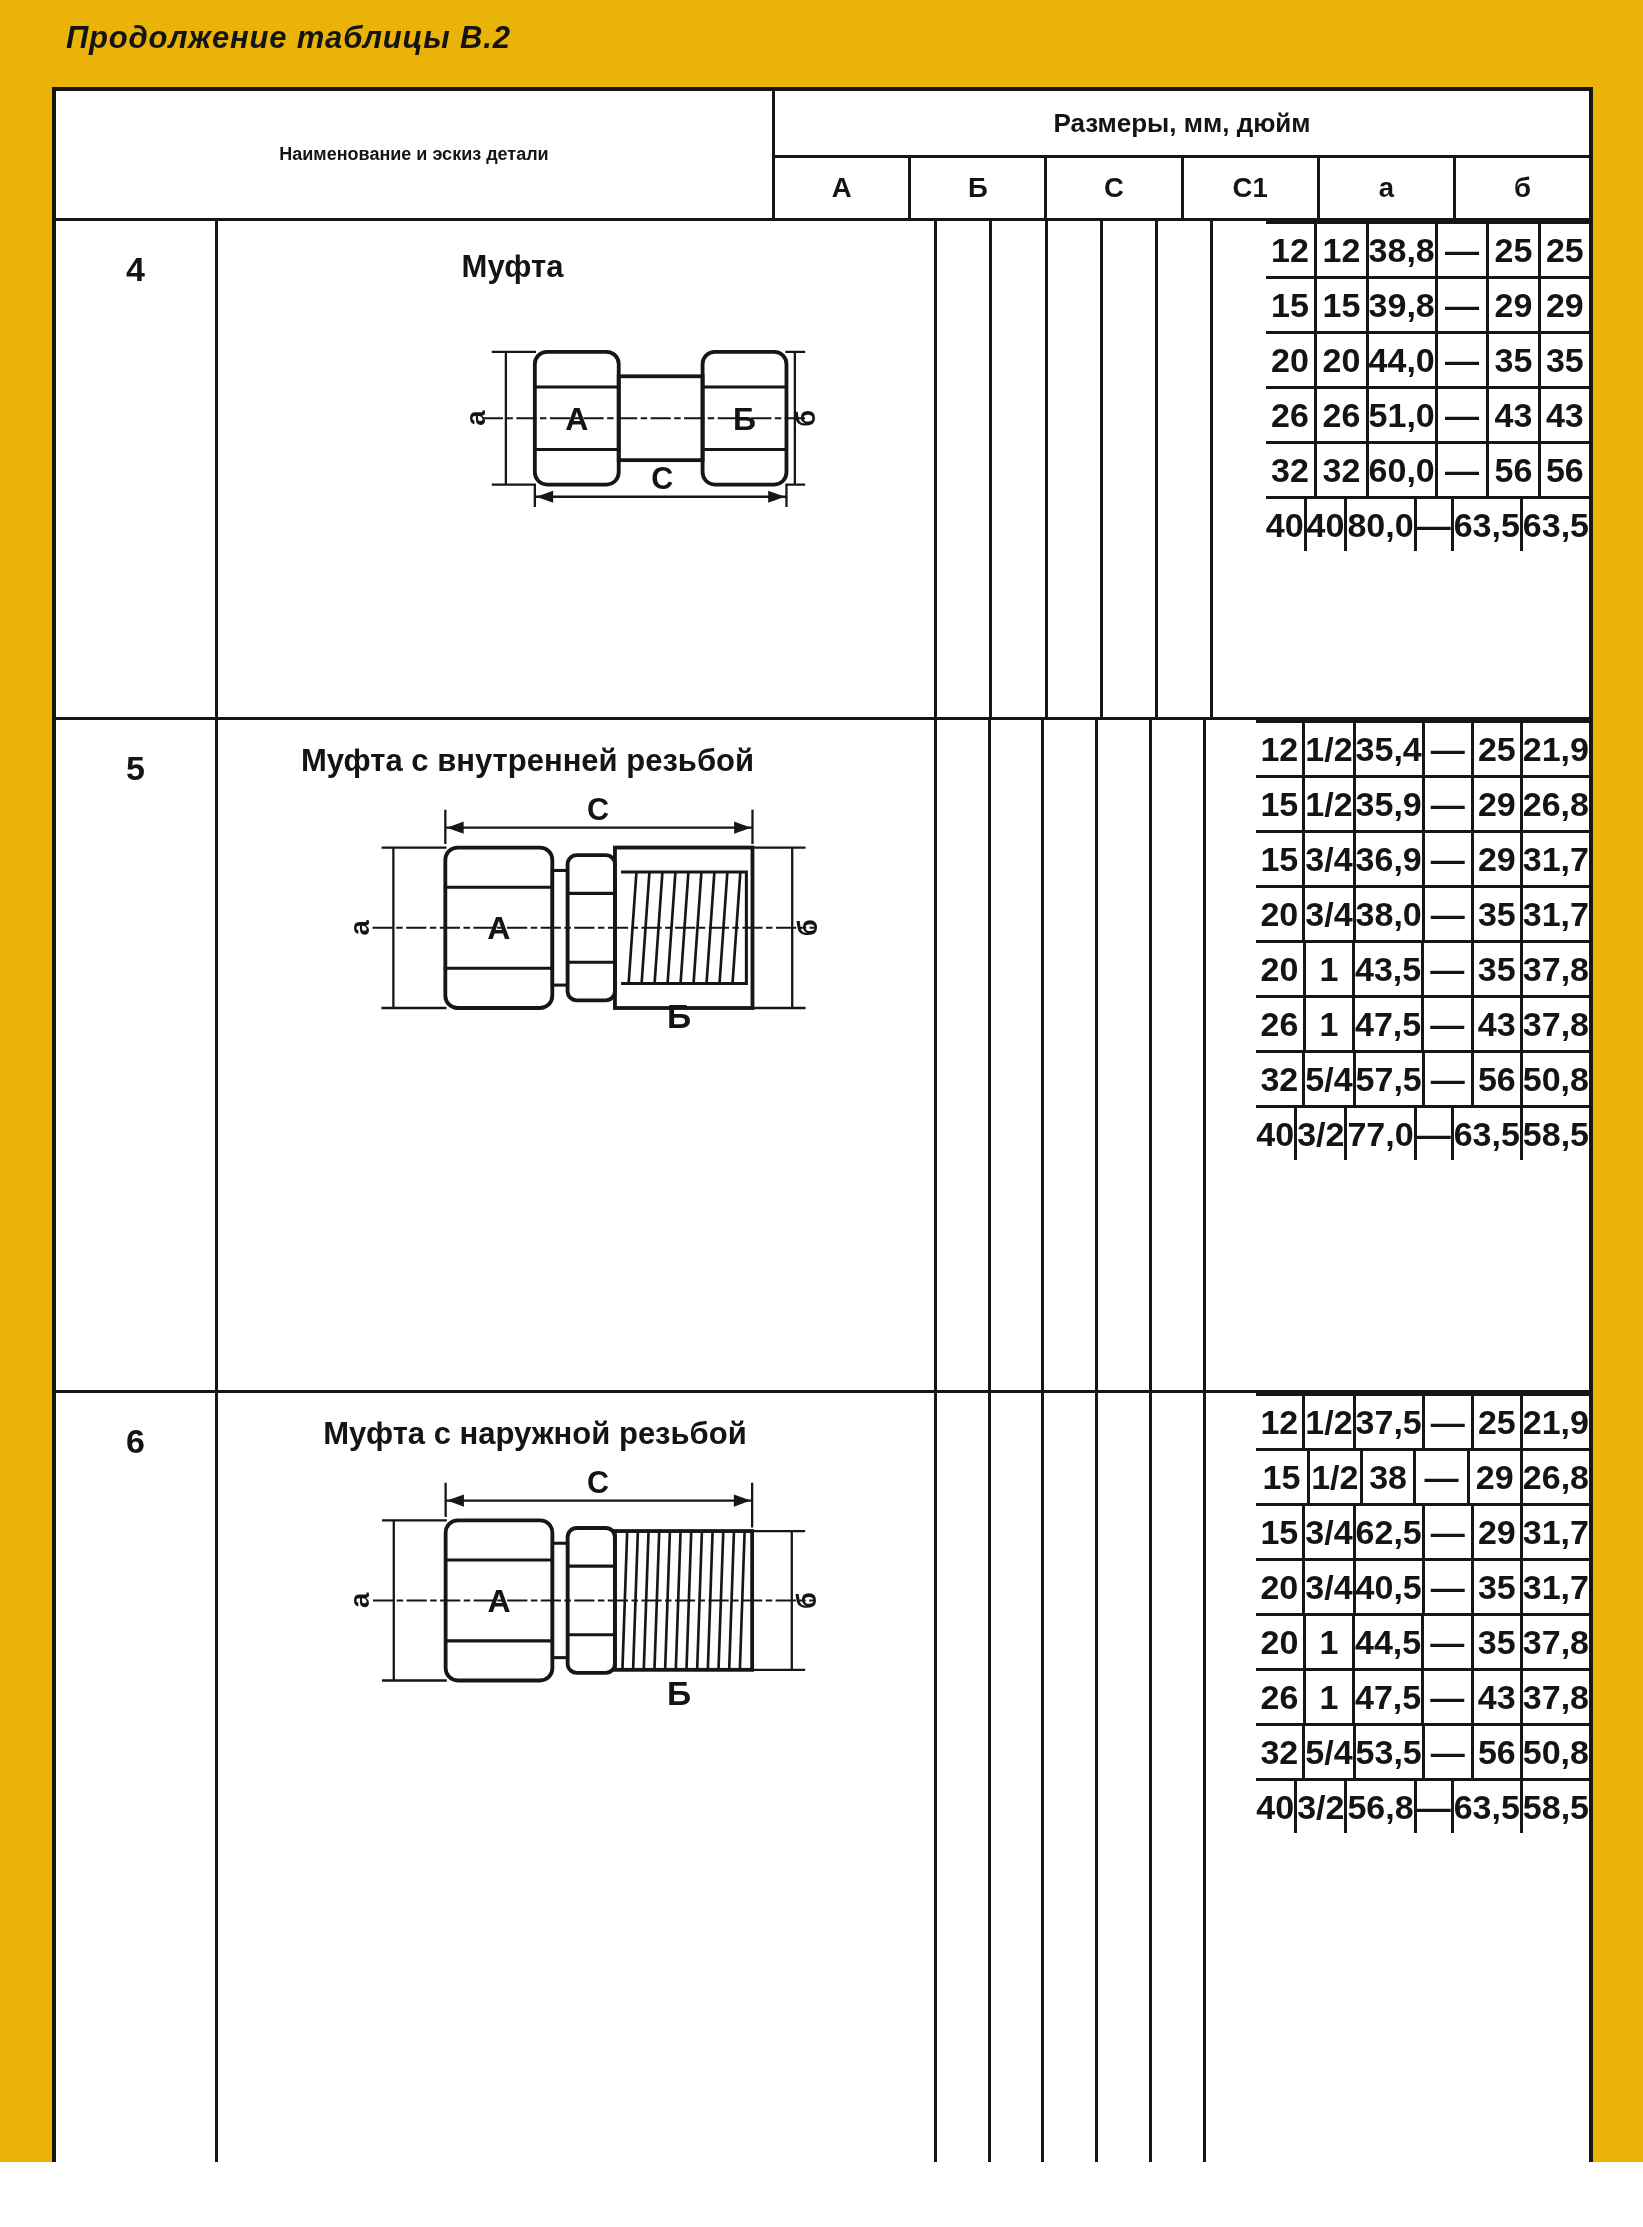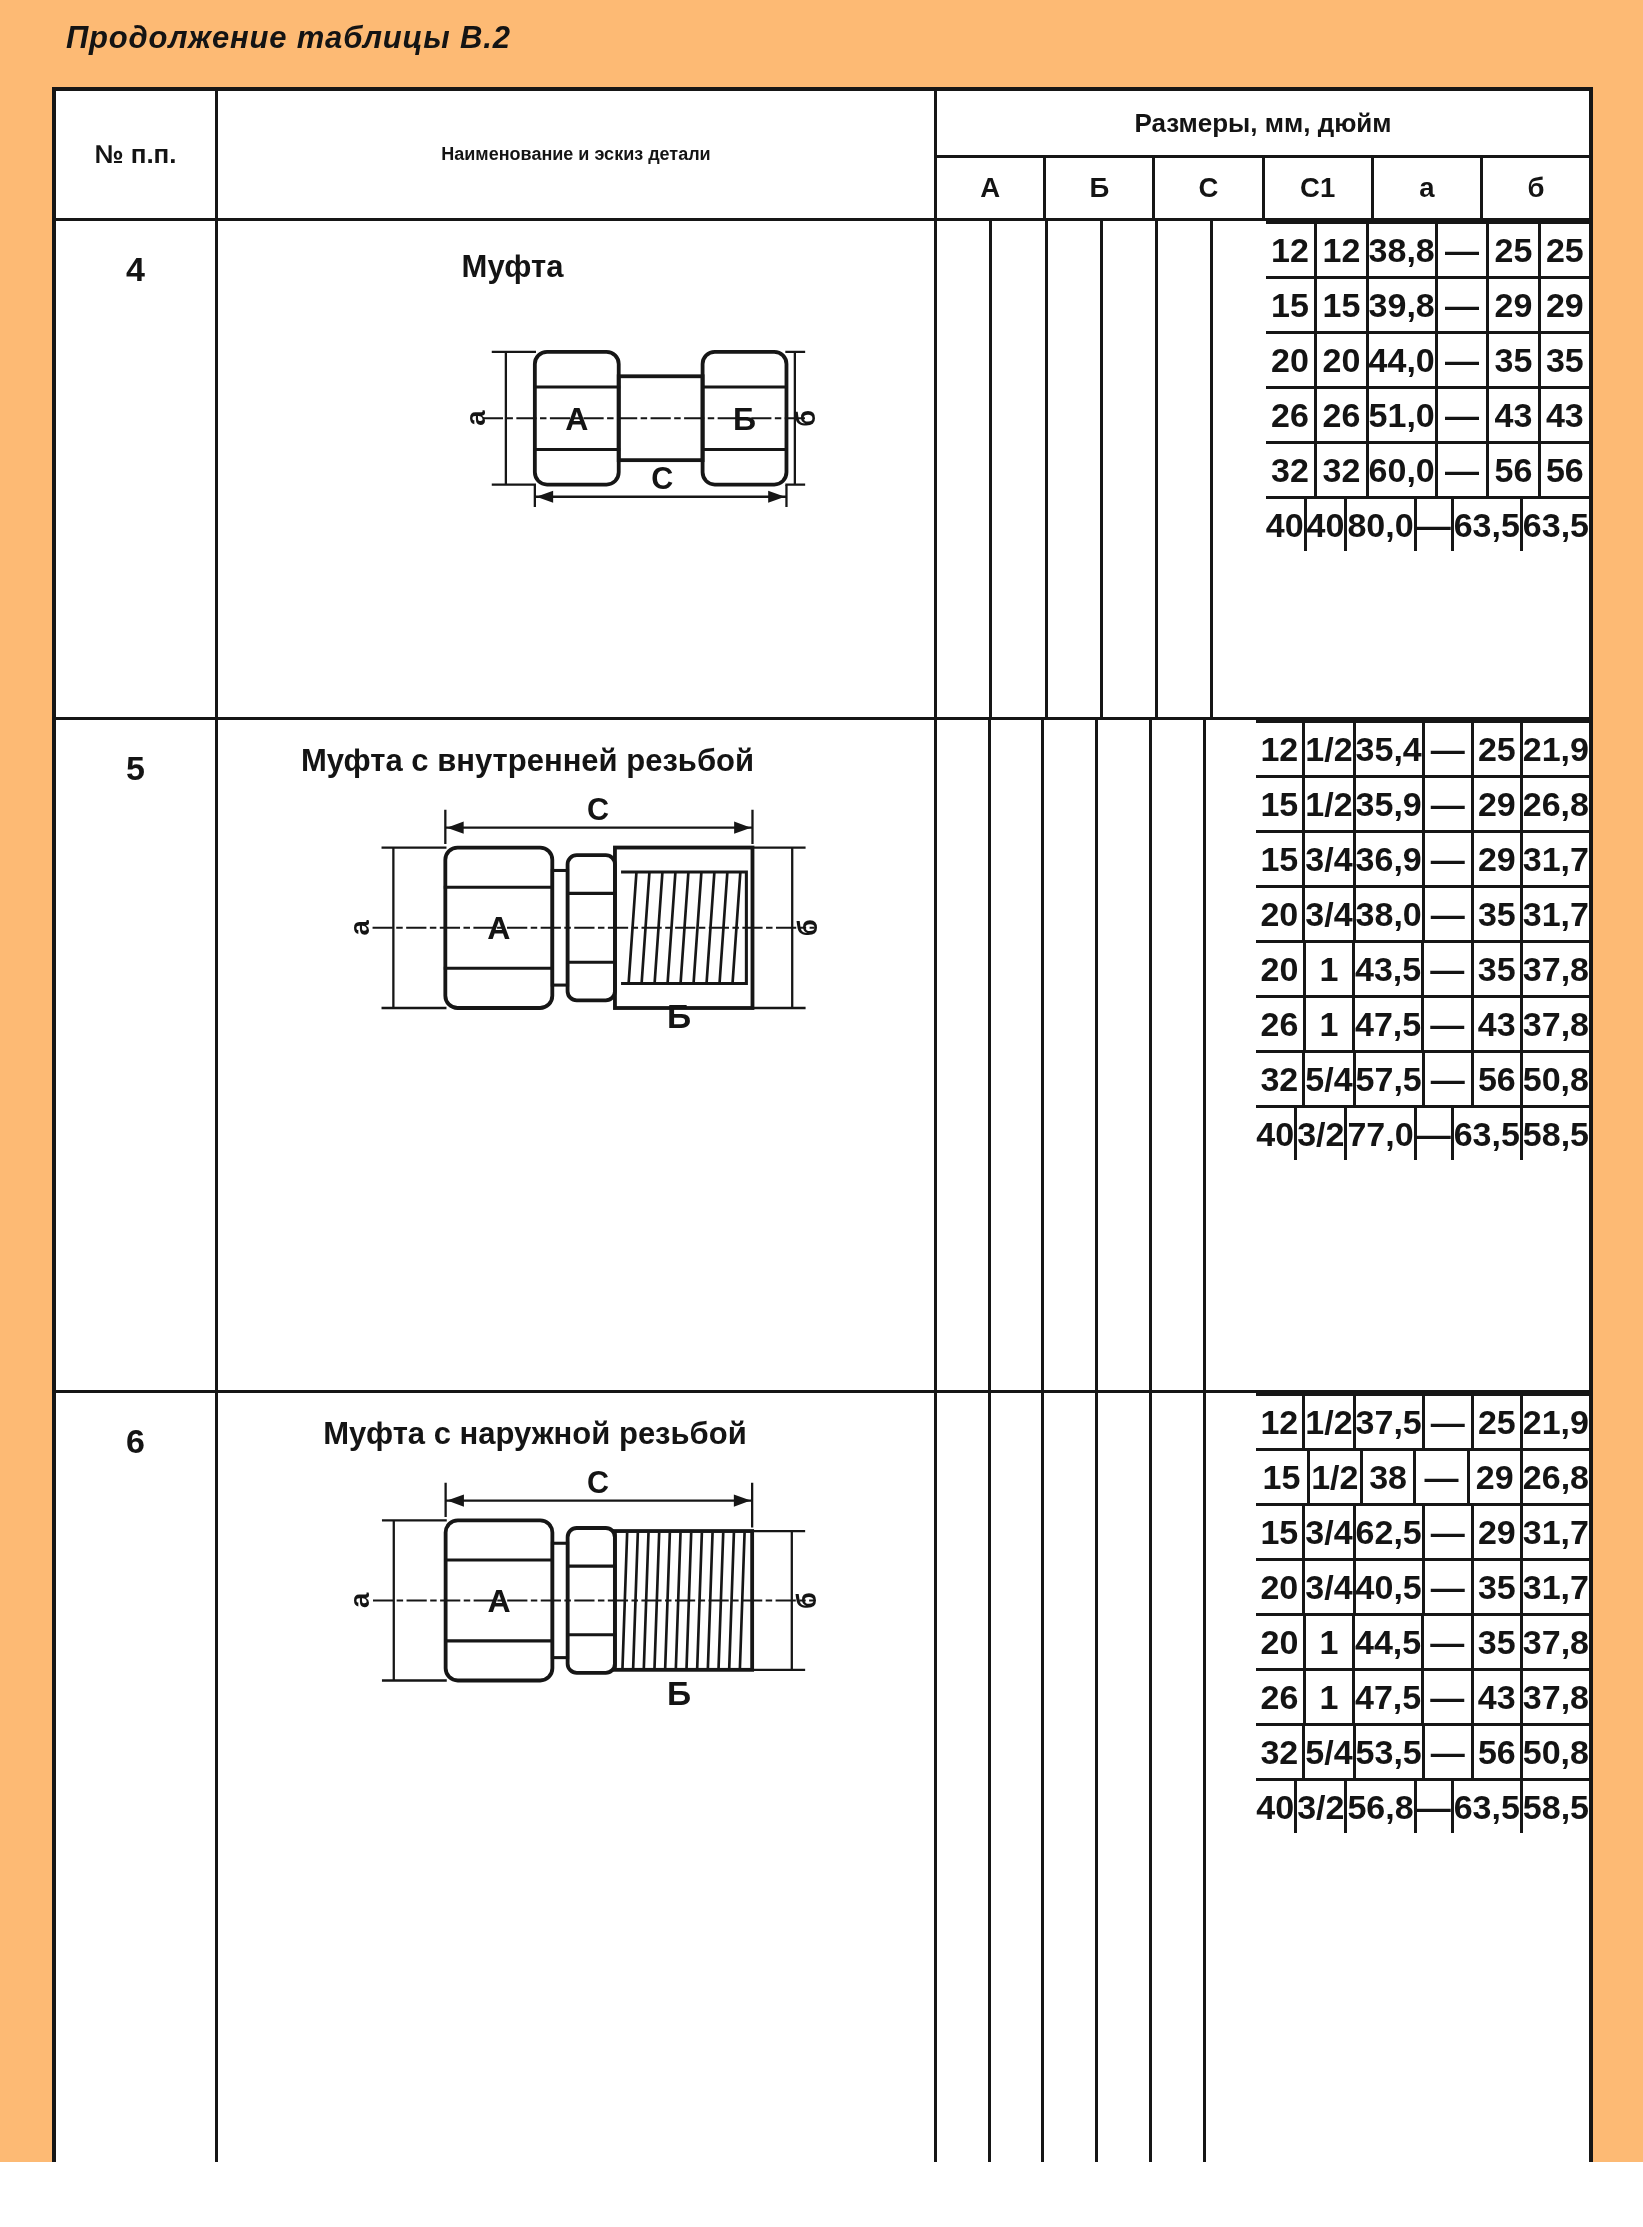--- a/index.html
+++ b/index.html
@@ -1,18 +1,18 @@
 <!DOCTYPE html>
 <html style="font-size:12.2px"><head>
 <meta charset="utf-8">
 <style>
   * { box-sizing: border-box; margin: 0; padding: 0; }
   html, body { background: #ffffff; }
   .page {
-    position: relative; width: 1644px; height: 2162px; background: #fdba74;
+    position: relative; width: 1644px; height: 2162px; background: #eab308;
     font-family: "Liberation Sans", sans-serif; color: #141414;
   }
   .title {
     position: absolute; left: 66px; top: 20px;
     font-size: 31px; font-weight: bold; font-style: italic; letter-spacing: 0.8px;
   }
   .btable {
     position: absolute; left: 52px; top: 87px; width: 1541px; height: 2085px;
     border: 4.6px solid #161616; display: flex; flex-direction: column; background: #fff;
   }
@@ -84,21 +84,20 @@
 </style>
 </head>
 <body>
 
 <div class="page">
   <div class="title">Продолжение таблицы В.2</div>
 
   <div class="btable">
 
     <div class="thead">
-      <div class="h-num">№ п.п.</div>
       <div class="h-name">Наименование и эскиз детали</div>
       <div class="h-sizes">
         <div class="h-sizes-top">Размеры, мм, дюйм</div>
         <div class="h-size-cols">
           <div class="h-size-col">А</div>
           <div class="h-size-col">Б</div>
           <div class="h-size-col">С</div>
           <div class="h-size-col">С1</div>
           <div class="h-size-col">а</div>
           <div class="h-size-col">б</div>

